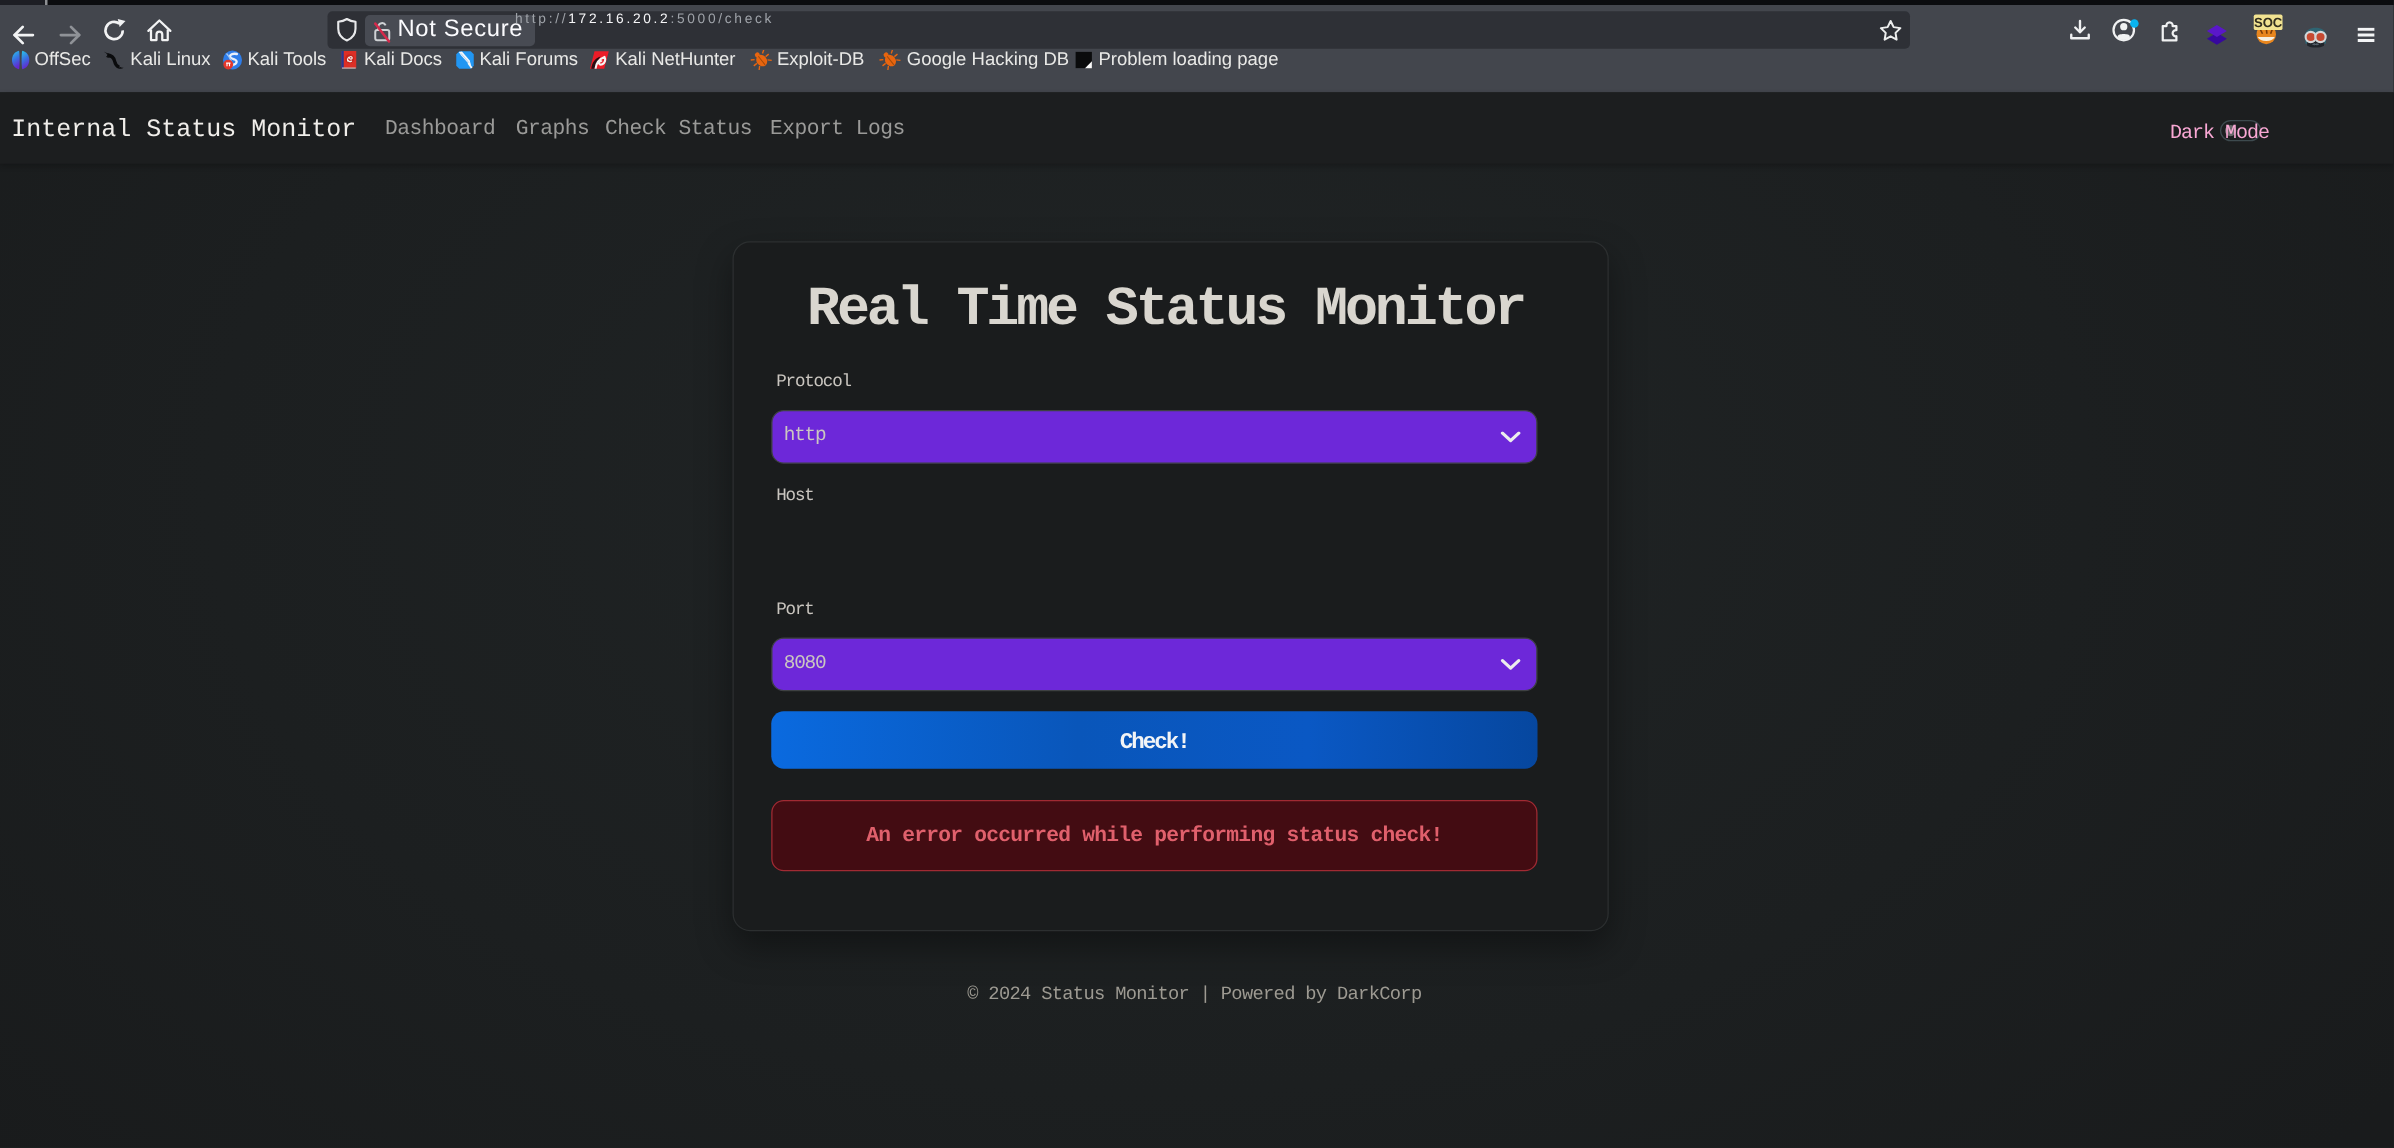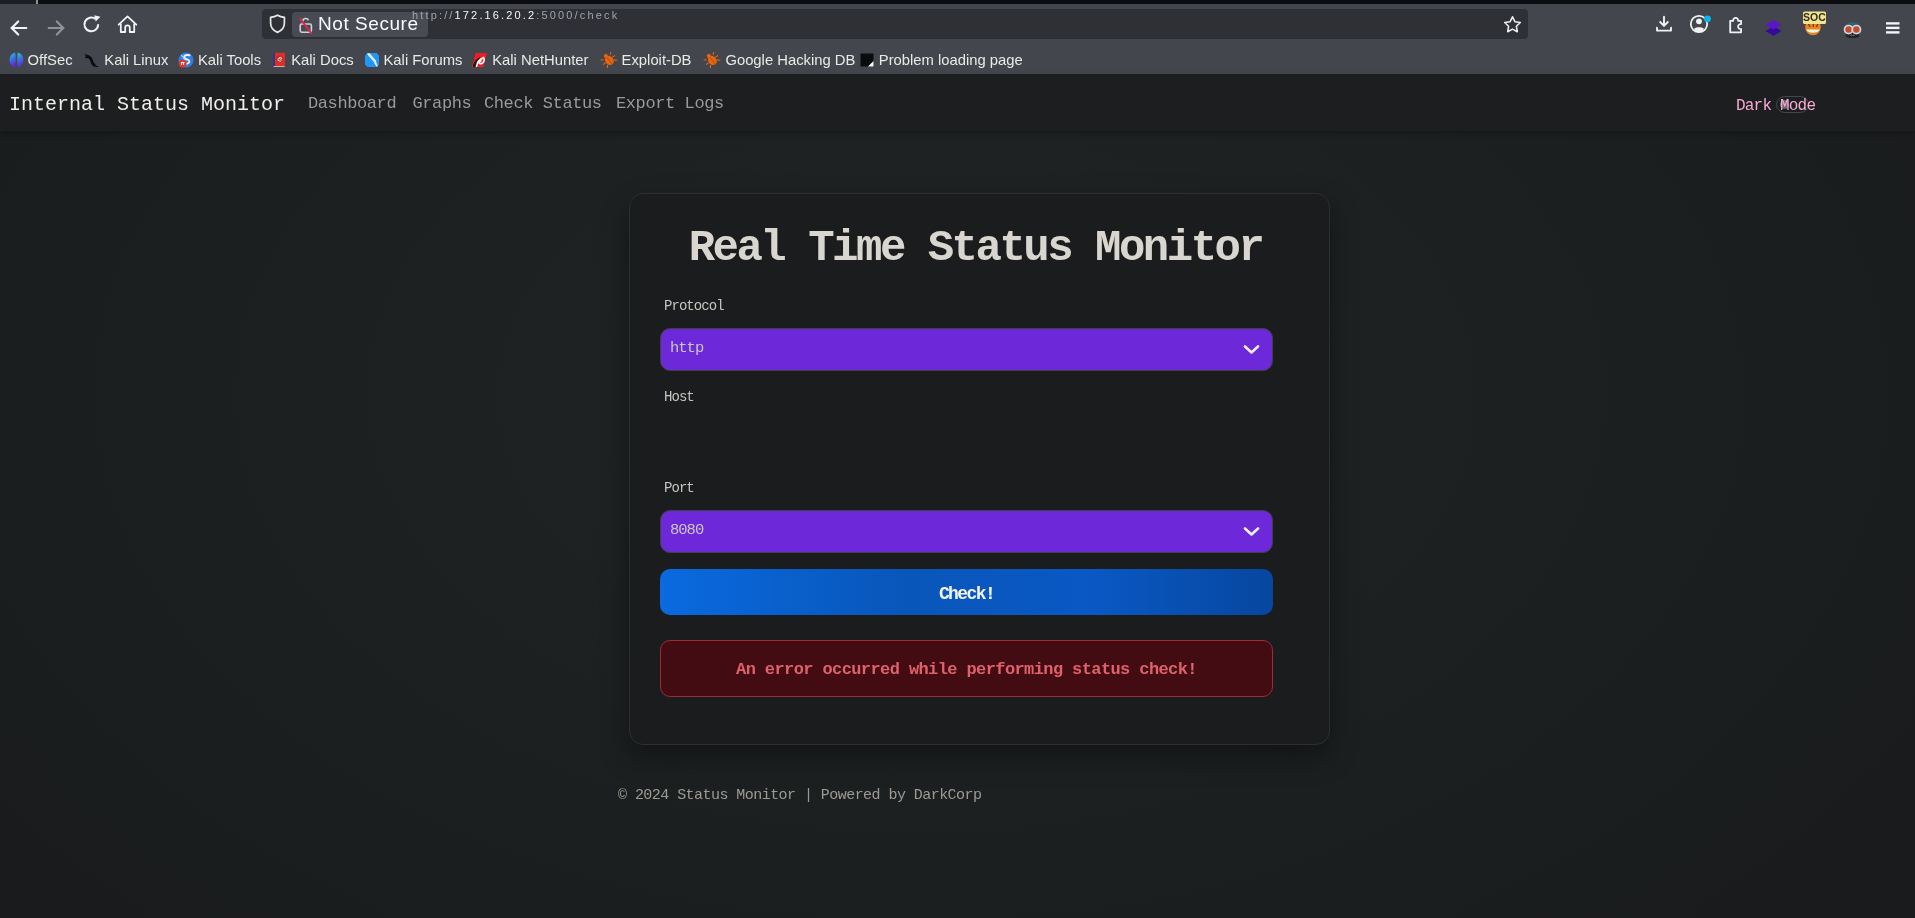--- a/index.html
+++ b/index.html
@@ -9,38 +9,38 @@
 
 #tabstrip{position:absolute;left:0;top:0;width:1915px;height:4px;background:#0b0c0f}
 #tabfrag{position:absolute;left:0;top:0;width:36px;height:4px;background:#1d1e24}
 #tabline{position:absolute;left:36px;top:0;width:2px;height:4px;background:#8e9093}
 #chrome{position:absolute;left:0;top:4px;width:1915px;height:70px;background:#43464d;font-family:"Liberation Sans",sans-serif}
 #urlbar{position:absolute;left:262px;top:5px;width:1266px;height:30px;background:#2e3036;border-radius:4px}
 #chip{position:absolute;left:30px;top:2.5px;height:25.5px;background:#484b53;border-radius:4px;display:flex;align-items:center;padding:0 9px 0 26px;color:#fbfbfe;font-size:19px;letter-spacing:0.55px}
 #urltext{position:absolute;left:150px;top:0;height:30px;display:flex;font-size:11px;letter-spacing:2.15px;color:#9fa3a9;white-space:pre}
 #urltext b{color:#f6f6f8;font-weight:normal}
 
-.bm{position:absolute;top:40px;height:32px;display:flex;align-items:center;color:#e9e9e7;font-size:14.8px;font-family:"Liberation Sans",sans-serif;white-space:nowrap}
+.bm{position:absolute;top:28px;height:32px;display:flex;align-items:center;color:#e9e9e7;font-size:14.8px;font-family:"Liberation Sans",sans-serif;white-space:nowrap}
 .bm svg,.bm .bmi{margin-right:4px}
 
 #page{position:absolute;left:0;top:74px;width:1915px;height:844px;background:radial-gradient(1250px 800px at 48% 38%,#202425 0%,#1c1f20 60%,#191b1c 100%)}
 #navbar{position:absolute;left:0;top:0;width:1915px;height:57px;background:#1c1e1f;box-shadow:0 2px 5px rgba(0,0,0,.28)}
 #brand{position:absolute;left:9px;top:19px;font-size:20px;font-weight:normal;letter-spacing:0px;color:#f0eeea}
 .nlink{position:absolute;top:20px;font-size:17px;letter-spacing:-.4px;color:#9a9a98}
 #toggle{position:absolute;left:1776px;top:22px;width:33px;height:17px;border:1.5px solid #3d4a4e;border-radius:9px;background:#1c1f20}
 #knob{position:absolute;left:3px;top:2.5px;width:9px;height:9px;border-radius:50%;background:#69696a}
 #dmlabel{position:absolute;left:1736px;top:23px;font-size:16px;letter-spacing:-.8px;color:#f9a8d4}
-#card{position:absolute;left:629px;top:119px;width:701px;height:552px;background:#1a1c1d;border:1px solid #2c2f30;border-radius:14px;box-shadow:0 12px 28px rgba(0,0,0,.38)}
+#card{position:absolute;left:586px;top:119px;width:701px;height:552px;background:#1a1c1d;border:1px solid #2c2f30;border-radius:14px;box-shadow:0 12px 28px rgba(0,0,0,.38)}
 #title{position:absolute;left:-4px;width:100%;top:28.5px;text-align:center;font-size:44px;font-weight:bold;letter-spacing:-2.5px;color:#d9d6cf}
 .flabel{position:absolute;left:34px;font-size:14px;letter-spacing:-.95px;color:#c9c5bf}
 .fsel{position:absolute;left:30px;width:613px;height:43px;border:1px solid #3e4142;border-radius:10px;background:#6d28d9;display:flex;align-items:center;padding-left:9px;padding-bottom:4px;font-size:15.5px;letter-spacing:-1px;color:#cbc7c0}
 .fsel svg{position:absolute;right:12px;top:16px}
 #checkbtn{position:absolute;left:30px;top:375px;width:613px;height:46px;border-radius:10px;background:linear-gradient(90deg,#0a6adf 0%,#0956ba 40%,#0a58c4 70%,#06479f 100%);display:flex;align-items:center;justify-content:center;font-size:18px;font-weight:bold;letter-spacing:-1.6px;color:#f2f4f6;padding-top:4px}
 #alert{position:absolute;left:30px;top:445.5px;width:613px;height:57px;border:1px solid #a12a33;border-radius:10px;background:#430c12;display:flex;align-items:center;justify-content:center;font-size:17px;font-weight:bold;letter-spacing:-.6px;color:#e0606c;padding-top:2px}
-#footer{position:absolute;left:618px;top:712.5px;width:675px;text-align:left;font-size:15px;letter-spacing:-.55px;color:#9d9a92}
+#footer{position:absolute;left:618px;top:712.5px;width:675px;text-align:center;font-size:15px;letter-spacing:-.55px;color:#9d9a92}
 </style>
 </head>
 <body>
 <div id="tabstrip">
     <div id="tabfrag"></div>
     <div id="tabline"></div>
   </div>
 <div id="chrome">
   <svg class="abs" style="left:9px;top:13.5px" width="20" height="20" viewBox="0 0 20 20">
       <g fill="none" stroke="#f2f3f4" stroke-width="2.2" stroke-linecap="round" stroke-linejoin="round">

